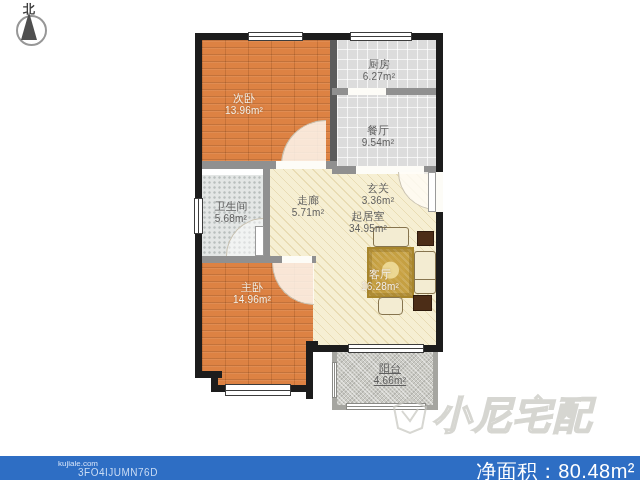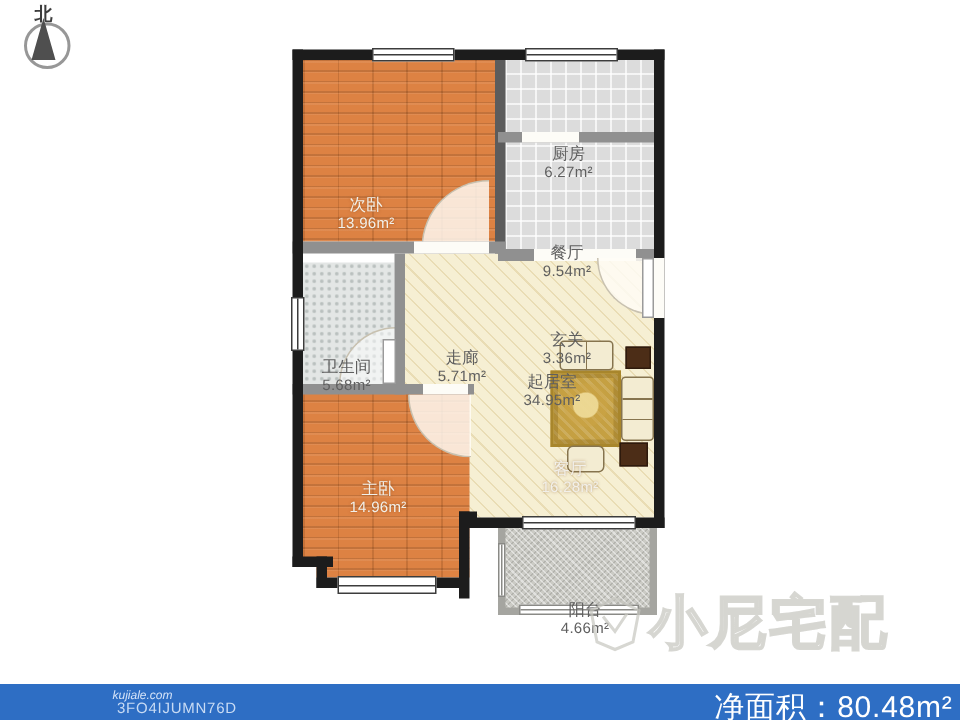--- a/index.html
+++ b/index.html
@@ -57,42 +57,42 @@
   .sofa.v3{background-image:linear-gradient(0deg, transparent 32%, #86744e 32%, #86744e 34%, transparent 34%, transparent 65%, #86744e 65%, #86744e 67%, transparent 67%);}
   .chair{background:var(--sofa);border:1px solid #86744e;border-radius:4px;}
   .stable{background:var(--table);border:1px solid #2e1a0c;}
   .rug{background:
        radial-gradient(circle at 50% 45%, rgba(238,218,150,.95) 0 8px, rgba(205,165,70,.45) 9px 14px, transparent 15px),
        repeating-linear-gradient(45deg, rgba(255,255,255,.14) 0 2px, transparent 2px 5px),
        var(--rug);
        border:2px solid #a8862c;box-shadow:inset 0 0 0 3px rgba(120,90,20,.28);}
 
   
-  .lbl{position:absolute;transform:translateX(-50%);text-align:center;line-height:1.2;white-space:nowrap;margin-top:39px;}
+  .lbl{position:absolute;transform:translateX(-50%);text-align:center;line-height:1.2;white-space:nowrap;}
   .lbl .rn{font-size:11px;}
   .lbl .ra{font-size:10px;letter-spacing:.2px;}
   .lbl.dark{color:var(--label);}
   .lbl.light{color:var(--label-light);text-shadow:0 0 2px rgba(120,60,10,.5);}
 
   
   .compass{position:absolute;left:8px;top:1px;width:36px;height:48px;}
   .compass .north{position:absolute;left:15px;top:0;font-size:12px;font-weight:bold;color:#3d3d3d;}
   .compass .ring{position:absolute;left:8px;top:14px;width:27px;height:27px;border:2px solid #979797;border-radius:50%;}
   .compass .needle{position:absolute;left:13px;top:11px;width:0;height:0;
       border-left:8px solid transparent;border-right:8px solid transparent;border-bottom:28px solid #4f4f4f;}
 
   
-  .wm{position:absolute;left:392px;top:390px;display:flex;align-items:center;gap:5px;opacity:.8;pointer-events:none;}
+  .wm{position:absolute;left:392px;top:390px;display:flex;align-items:center;gap:5px;opacity:.8;pointer-events:none;font-style:italic;}
   .wm .wmtext{font-size:38px;font-weight:bold;letter-spacing:2px;
       color:rgba(255,255,255,.18);-webkit-text-stroke:1.5px rgba(198,198,192,.9);}
 
   
   .footer{position:absolute;left:0;top:456px;width:640px;height:24px;background:var(--bar);color:#fff;}
   .brand{position:absolute;left:4px;top:1px;font-size:17px;font-weight:bold;font-style:italic;letter-spacing:1px;}
-  .brand-site{position:absolute;left:75px;top:3px;font-size:8px;color:#d5e3f8;font-style:italic;}
+  .brand-site{position:absolute;left:58px;top:3px;font-size:8px;color:#d5e3f8;}
   .plan-code{position:absolute;left:78px;top:11px;font-size:10px;color:#c8dbf4;letter-spacing:.5px;}
   .net-area{position:absolute;right:5px;top:2px;font-size:20px;font-weight:normal;letter-spacing:.5px;}
 </style>
 </head>
 <body>
 
 <div class="canvas">
 
   <div class="compass">
     <div class="north">北</div>
@@ -188,21 +188,21 @@
     <div class="ra">34.95m²</div>
   </div>
   <div class="lbl light" style="left:380px;top:268px;">
     <div class="rn">客厅</div>
     <div class="ra">16.28m²</div>
   </div>
   <div class="lbl light" style="left:252px;top:281px;">
     <div class="rn">主卧</div>
     <div class="ra">14.96m²</div>
   </div>
-  <div class="lbl dark" style="left:390px;top:362px;">
+  <div class="lbl dark" style="left:390px;top:362px;text-decoration:underline;">
     <div class="rn">阳台</div>
     <div class="ra">4.66m²</div>
   </div>
 
   <div class="wm">
     <svg width="36" height="38" viewBox="0 0 36 38">
       <path d="M18 2 L34 10 L30 31 L18 36 L6 31 L2 10 Z" fill="none" stroke="rgba(198,198,192,0.9)" stroke-width="2"></path>
       <path d="M10 14 L18 24 L26 12" fill="none" stroke="rgba(198,198,192,0.9)" stroke-width="2"></path>
     </svg>
     <div class="wmtext">小尼宅配</div>

